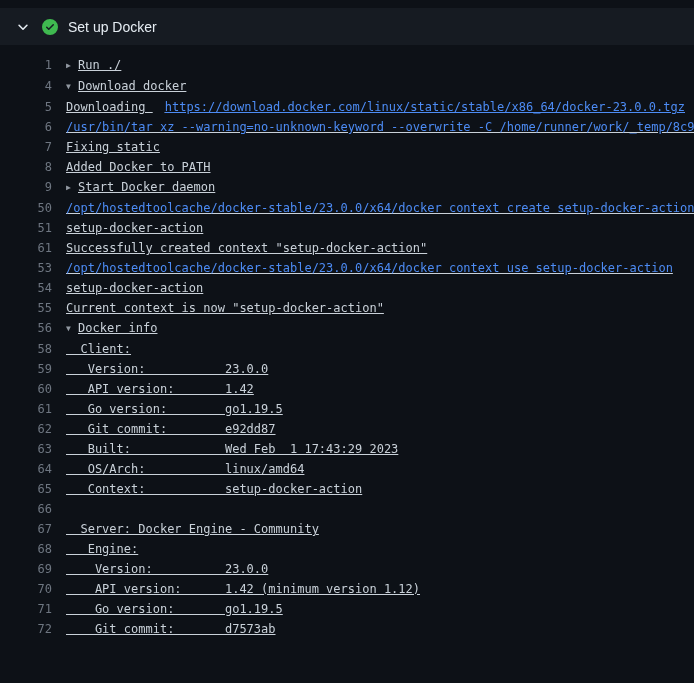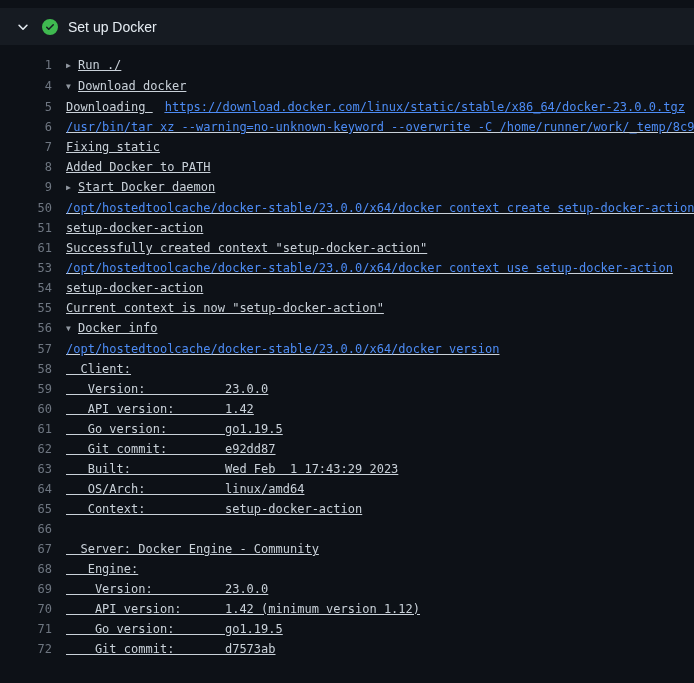--- a/index.html
+++ b/index.html
@@ -85,21 +85,20 @@
     <div class="log-line"><span class="line-num">7</span><span class="line-content"><span class="seg seg-plain">Fixing static</span></span></div>
     <div class="log-line"><span class="line-num">8</span><span class="line-content"><span class="seg seg-plain">Added Docker to PATH</span></span></div>
     <div class="log-line"><span class="line-num">9</span><span class="line-content"><span class="arrow">▶</span><span class="seg seg-plain">Start Docker daemon</span></span></div>
     <div class="log-line"><span class="line-num">50</span><span class="line-content"><span class="seg seg-command">/opt/hostedtoolcache/docker-stable/23.0.0/x64/docker context create setup-docker-action</span></span></div>
     <div class="log-line"><span class="line-num">51</span><span class="line-content"><span class="seg seg-plain">setup-docker-action</span></span></div>
     <div class="log-line"><span class="line-num">61</span><span class="line-content"><span class="seg seg-plain">Successfully created context "setup-docker-action"</span></span></div>
     <div class="log-line"><span class="line-num">53</span><span class="line-content"><span class="seg seg-command">/opt/hostedtoolcache/docker-stable/23.0.0/x64/docker context use setup-docker-action</span></span></div>
     <div class="log-line"><span class="line-num">54</span><span class="line-content"><span class="seg seg-plain">setup-docker-action</span></span></div>
     <div class="log-line"><span class="line-num">55</span><span class="line-content"><span class="seg seg-plain">Current context is now "setup-docker-action"</span></span></div>
     <div class="log-line"><span class="line-num">56</span><span class="line-content"><span class="arrow">▼</span><span class="seg seg-plain">Docker info</span></span></div>
-    <div class="log-line"><span class="line-num">57</span><span class="line-content"><span class="seg seg-command">/opt/hostedtoolcache/docker-stable/23.0.0/x64/docker version</span></span></div>
     <div class="log-line"><span class="line-num">58</span><span class="line-content"><span class="seg seg-plain">  Client:</span></span></div>
     <div class="log-line"><span class="line-num">59</span><span class="line-content"><span class="seg seg-plain">   Version:           23.0.0</span></span></div>
     <div class="log-line"><span class="line-num">60</span><span class="line-content"><span class="seg seg-plain">   API version:       1.42</span></span></div>
     <div class="log-line"><span class="line-num">61</span><span class="line-content"><span class="seg seg-plain">   Go version:        go1.19.5</span></span></div>
     <div class="log-line"><span class="line-num">62</span><span class="line-content"><span class="seg seg-plain">   Git commit:        e92dd87</span></span></div>
     <div class="log-line"><span class="line-num">63</span><span class="line-content"><span class="seg seg-plain">   Built:             Wed Feb  1 17:43:29 2023</span></span></div>
     <div class="log-line"><span class="line-num">64</span><span class="line-content"><span class="seg seg-plain">   OS/Arch:           linux/amd64</span></span></div>
     <div class="log-line"><span class="line-num">65</span><span class="line-content"><span class="seg seg-plain">   Context:           setup-docker-action</span></span></div>
     <div class="log-line"><span class="line-num">66</span><span class="line-content"></span></div>
     <div class="log-line"><span class="line-num">67</span><span class="line-content"><span class="seg seg-plain">  Server: Docker Engine - Community</span></span></div>

